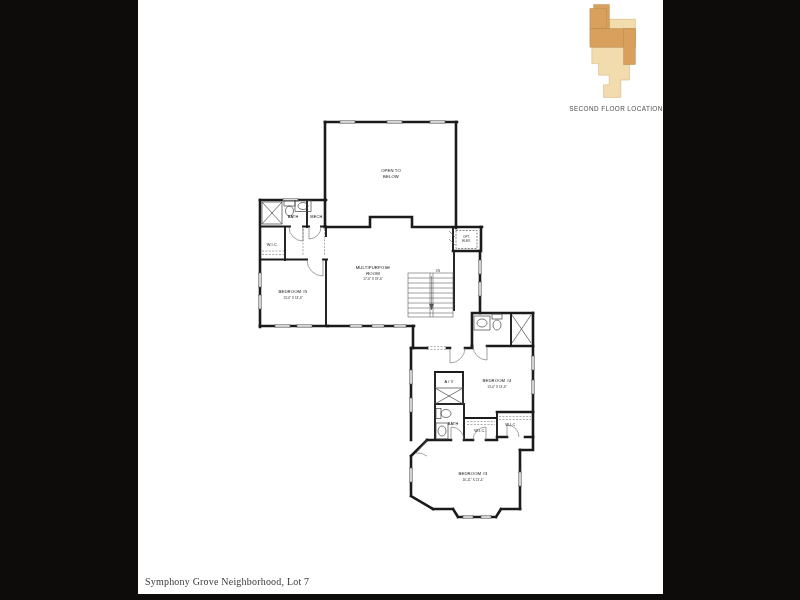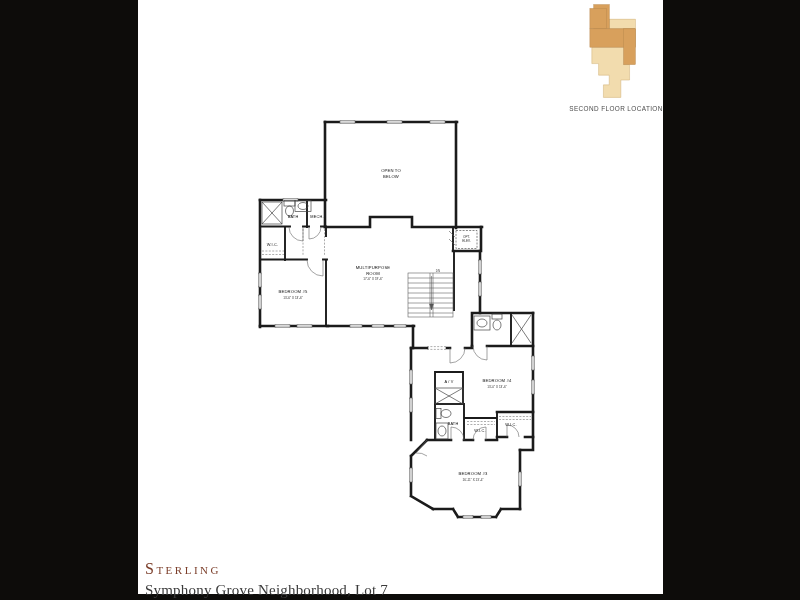--- a/index.html
+++ b/index.html
@@ -34,21 +34,21 @@
   .plan .tiny-label{font-size:2.8px;fill:#333;}
   
   .footer{position:absolute;left:7px;top:560px;}
   .plan-name{
     font-family:"Liberation Serif", serif;
     font-variant:small-caps;
     font-size:16px;letter-spacing:2.5px;color:#7b3e2a;font-weight:500;
   }
   .plan-sub{
     font-family:"Liberation Serif", serif;
-    font-size:15px;color:#3a3a3a;margin-top:4px;letter-spacing:0.2px;
+    font-size:10px;color:#3a3a3a;margin-top:16px;letter-spacing:0.2px;
   }
 </style>
 </head>
 <body>
 
 <div class="page">
 
   <div class="thumb">
     <svg width="58" height="100" viewBox="0 0 60 100">
       <g stroke="#cfae72" stroke-width="0.5" fill="#f2dcae">
@@ -231,17 +231,16 @@
     <text x="252" y="272" class="room-label">BEDROOM #4</text>
     <text x="252" y="277.5" class="dim-label">13'-0" X 13'-6"</text>
     <text x="208" y="315" class="room-label-sm">BATH</text>
     <text x="235" y="321.5" class="room-label-sm">W.I.C.</text>
     <text x="266" y="315.5" class="room-label-sm">W.I.C.</text>
     <text x="228" y="365" class="room-label">BEDROOM #3</text>
     <text x="228" y="370.5" class="dim-label">16'-11" X 13'-4"</text>
   </svg>
 
   <div class="footer">
-    <div class="plan-name">Sterling</div>
     <div class="plan-sub">Symphony Grove Neighborhood, Lot 7</div>
   </div>
 
 </div>
 
 </body></html>

